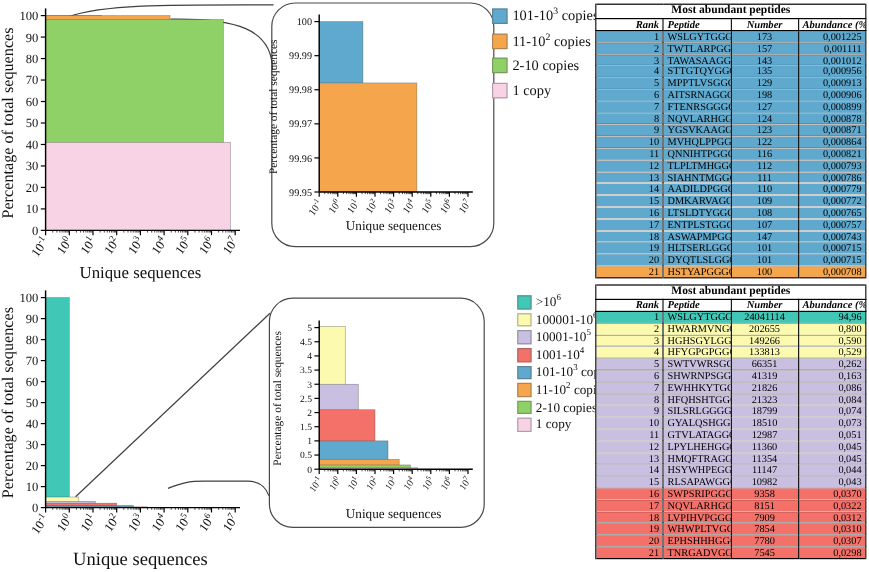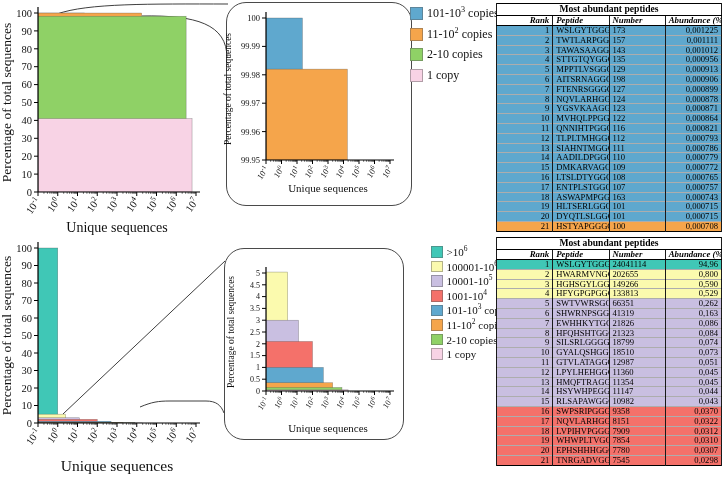--- a/index.html
+++ b/index.html
@@ -25,21 +25,21 @@
   .ptable th,.ptable td{border-left:1px solid #1a1a1a;border-right:1px solid #1a1a1a;
                         padding:0 3px;overflow:hidden;white-space:nowrap;}
   .ptable .title-row th{font-size:9.6px;font-weight:bold;text-align:center;line-height:10.5px;
                         border-bottom:1px solid #000;background:#fff;color:#000;}
   .ptable .head-row th{font-size:8.8px;font-weight:bold;font-style:italic;line-height:9.6px;
                        border-bottom:1px solid #000;background:#fff;color:#000;}
   .ptable td{font-size:8.6px;line-height:8.8px;color:#000;border-bottom:1px solid rgba(0,0,0,0.32);}
   .ptable tr:last-child td{border-bottom:none;}
   .c-rank{width:30px;text-align:right;}
   .c-pep{width:78px;text-align:left;}
-  .c-num{width:42px;text-align:left;}
+  .c-num{width:42px;text-align:center;}
   .c-ab{width:64px;text-align:right;}
 </style>
 </head>
 <body>
 
 <div id="figure">
 
   <div class="balloon" id="balloon-top" style="left:226px;top:2px;width:184px;height:202px;"></div>
   <div class="balloon" id="balloon-bottom" style="left:224px;top:248px;width:178px;height:190px;"></div>
 
@@ -775,21 +775,21 @@
           </tr>
           <tr style="background: rgb(95, 168, 206);">
             <td class="c-rank">17</td>
             <td class="c-pep">ENTPLSTGGGS</td>
             <td class="c-num">107</td>
             <td class="c-ab">0,000757</td>
           </tr>
           <tr style="background: rgb(95, 168, 206);">
             <td class="c-rank">18</td>
             <td class="c-pep">ASWAPMPGGGS</td>
-            <td class="c-num">163</td>
+            <td class="c-num">147</td>
             <td class="c-ab">0,000743</td>
           </tr>
           <tr style="background: rgb(95, 168, 206);">
             <td class="c-rank">19</td>
             <td class="c-pep">HLTSERLGGGS</td>
             <td class="c-num">101</td>
             <td class="c-ab">0,000715</td>
           </tr>
           <tr style="background: rgb(95, 168, 206);">
             <td class="c-rank">20</td>

